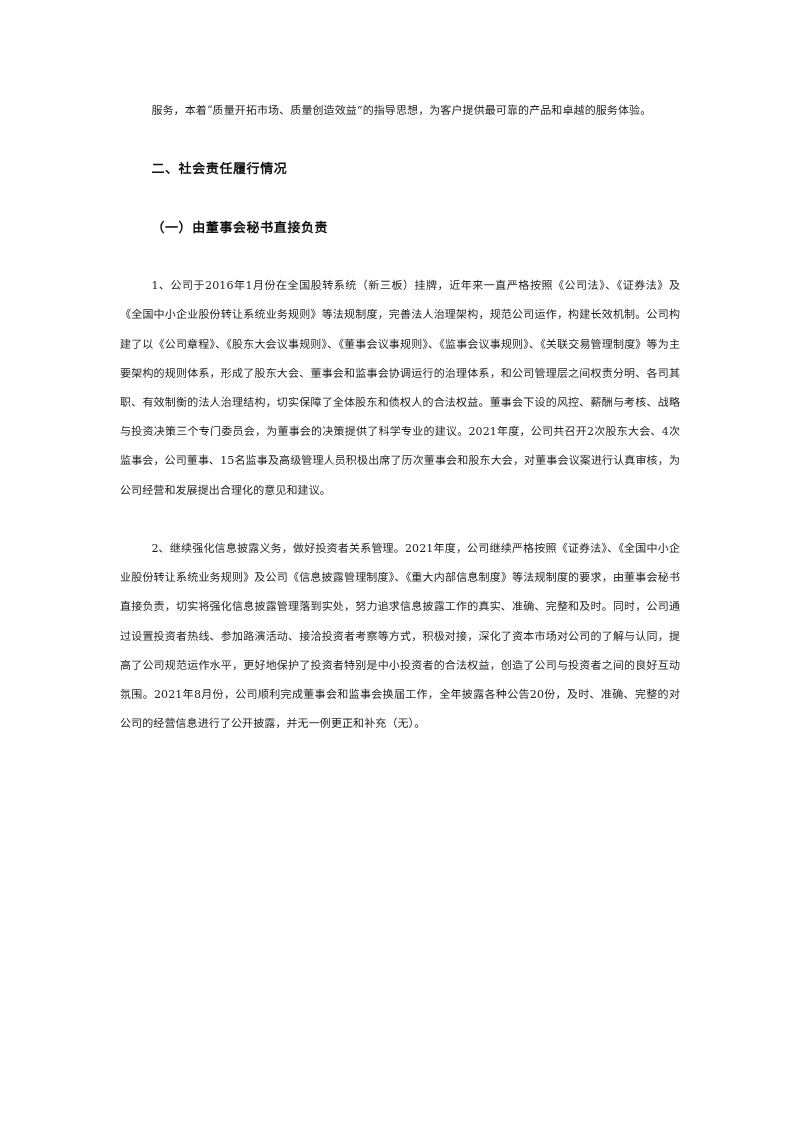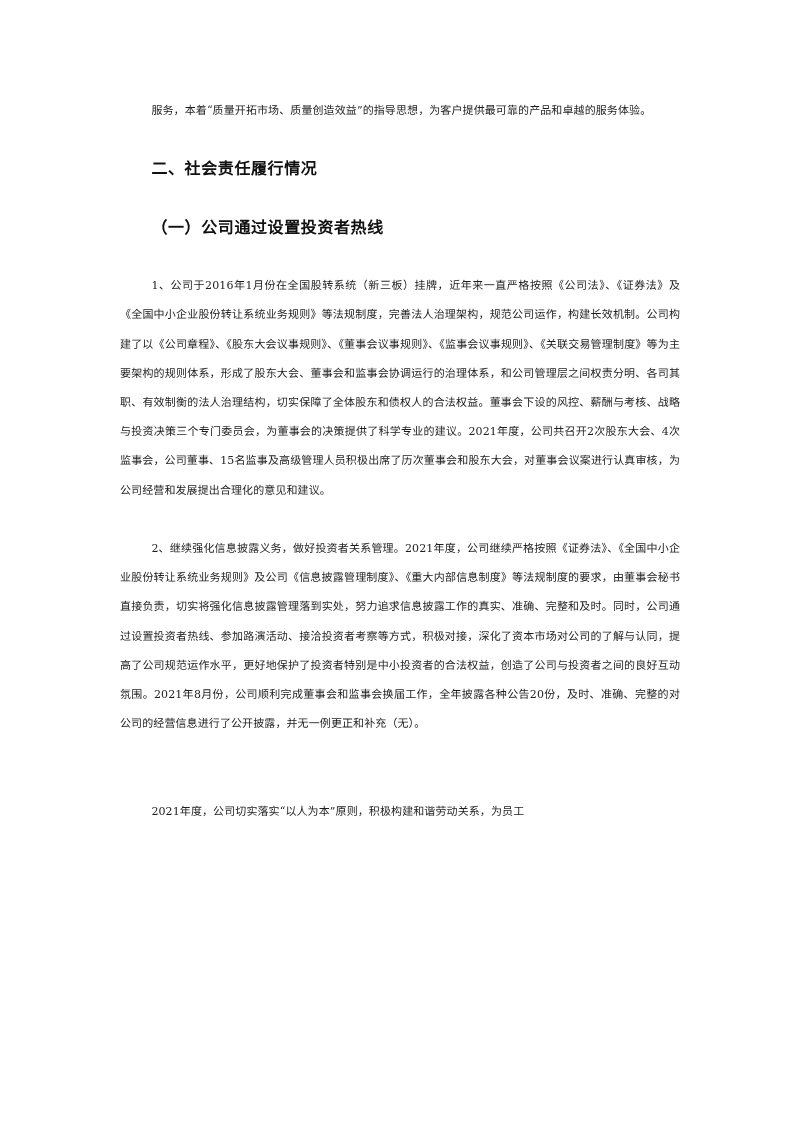--- a/index.html
+++ b/index.html
@@ -38,21 +38,21 @@
     text-indent: 31.4px;
     letter-spacing: 0.1px;
     word-break: break-all;
     -webkit-font-smoothing: antialiased;
   }
 
   
   .heading {
     margin: 0;
     font-family: "DejaVu Serif", "Liberation Serif", serif;
-    font-size: 16px;
+    font-size: 13px;
     line-height: 29.2px;
     font-weight: bold;
     color: #111111;
     text-indent: 31.4px;
     text-align: left;
     letter-spacing: 0.6px;
   }
 
   
   .gap-heading-major { height: 29.2px; }
@@ -66,31 +66,30 @@
   <div class="content">
 
     <p class="para">服务，本着“质量开拓市场、质量创造效益”的指导思想，为客户提供最可靠的产品和卓越的服务体验。</p>
 
     <div class="gap-heading-major"></div>
 
     <p class="heading">二、社会责任履行情况</p>
 
     <div class="gap-heading-minor"></div>
 
-    <p class="heading">（一）公司通过设置投资者热线</p>
+    <p class="heading">（一）由董事会秘书直接负责</p>
 
     <div class="gap-para"></div>
 
     <p class="para">1、公司于2016年1月份在全国股转系统（新三板）挂牌，近年来一直严格按照《公司法》、《证券法》及《全国中小企业股份转让系统业务规则》等法规制度，完善法人治理架构，规范公司运作，构建长效机制。公司构建了以《公司章程》、《股东大会议事规则》、《董事会议事规则》、《监事会议事规则》、《关联交易管理制度》等为主要架构的规则体系，形成了股东大会、董事会和监事会协调运行的治理体系，和公司管理层之间权责分明、各司其职、有效制衡的法人治理结构，切实保障了全体股东和债权人的合法权益。董事会下设的风控、薪酬与考核、战略与投资决策三个专门委员会，为董事会的决策提供了科学专业的建议。2021年度，公司共召开2次股东大会、4次监事会，公司董事、15名监事及高级管理人员积极出席了历次董事会和股东大会，对董事会议案进行认真审核，为公司经营和发展提出合理化的意见和建议。</p>
 
     <div class="gap-para"></div>
 
     <p class="para">2、继续强化信息披露义务，做好投资者关系管理。2021年度，公司继续严格按照《证券法》、《全国中小企业股份转让系统业务规则》及公司《信息披露管理制度》、《重大内部信息制度》等法规制度的要求，由董事会秘书直接负责，切实将强化信息披露管理落到实处，努力追求信息披露工作的真实、准确、完整和及时。同时，公司通过设置投资者热线、参加路演活动、接洽投资者考察等方式，积极对接，深化了资本市场对公司的了解与认同，提高了公司规范运作水平，更好地保护了投资者特别是中小投资者的合法权益，创造了公司与投资者之间的良好互动氛围。2021年8月份，公司顺利完成董事会和监事会换届工作，全年披露各种公告20份，及时、准确、完整的对公司的经营信息进行了公开披露，并无一例更正和补充（无）。</p>
 
     <div class="gap-para"></div>
 
 
     <div class="gap-para"></div>
 
-    <p class="para">2021年度，公司切实落实“以人为本”原则，积极构建和谐劳动关系，为员工</p>
 
   </div>
 </div>
 
 </body></html>

